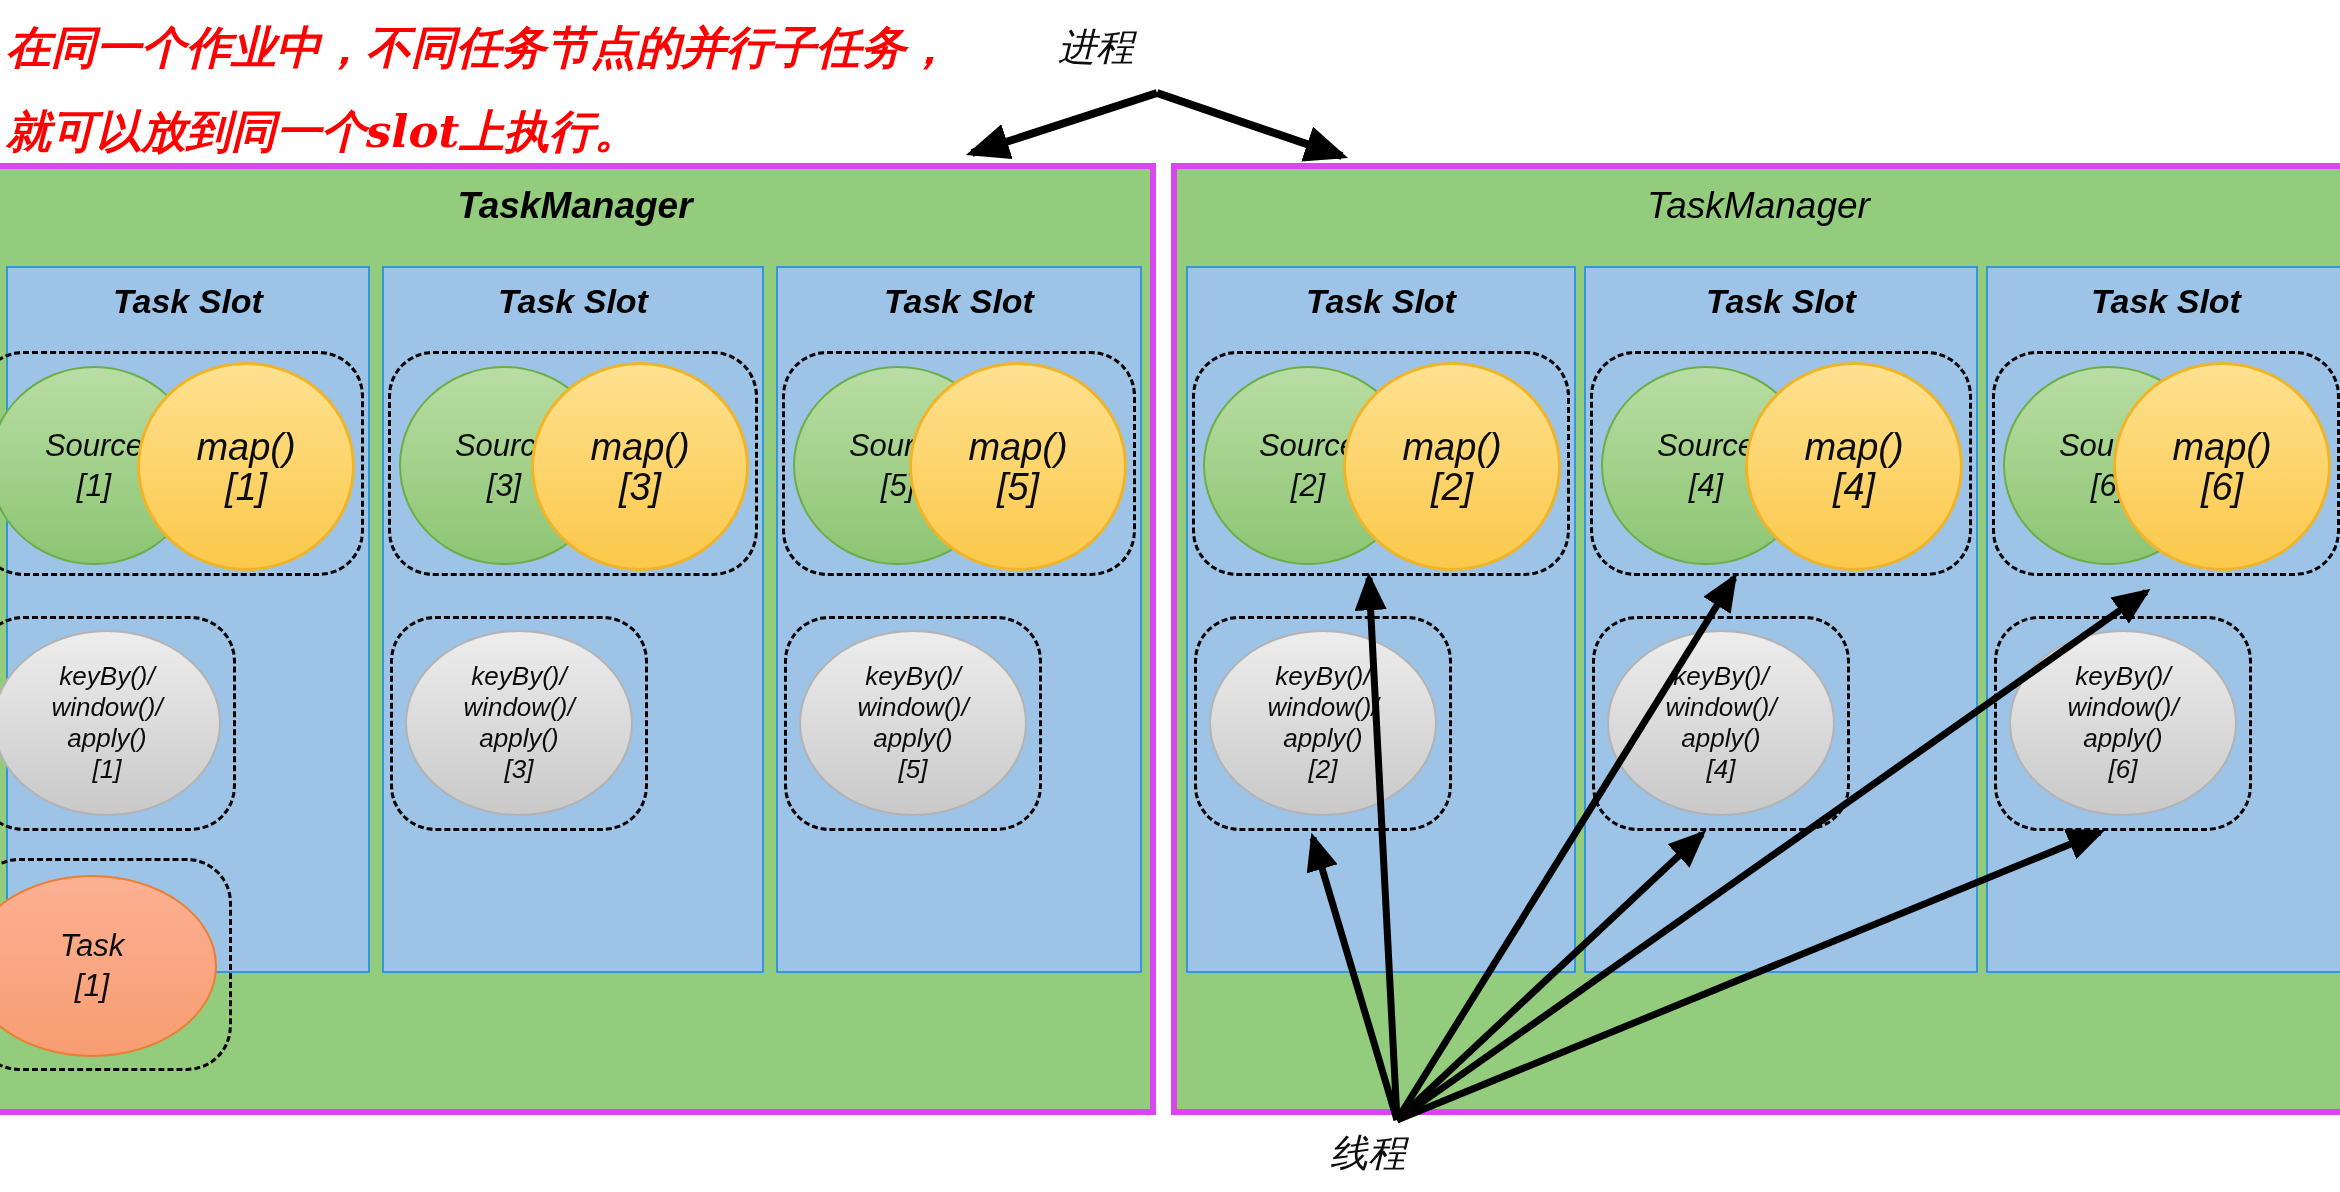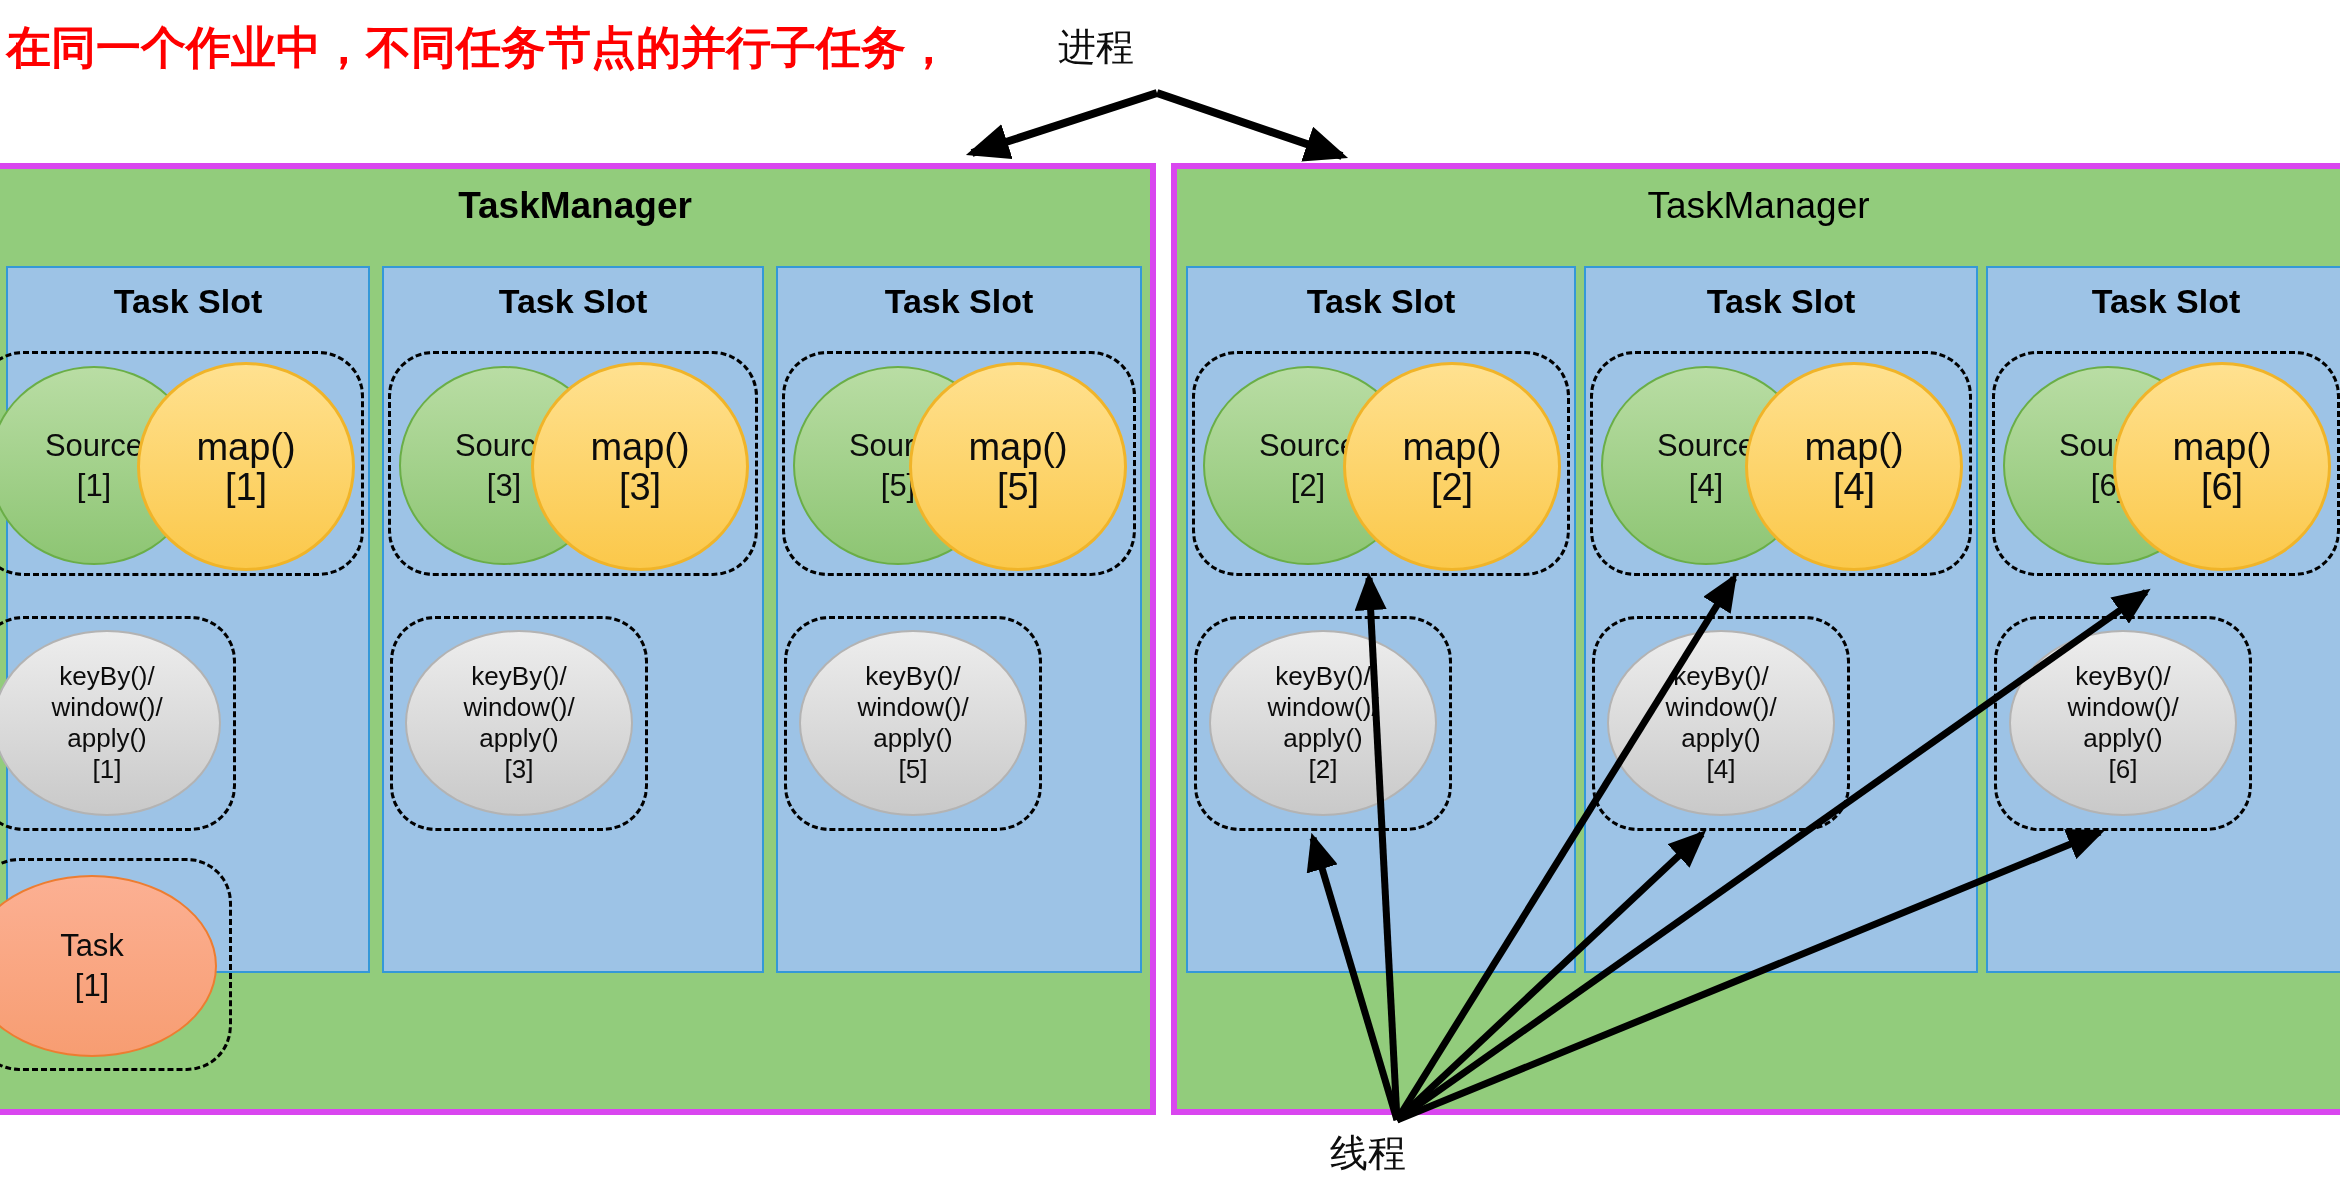--- a/index.html
+++ b/index.html
@@ -1,18 +1,18 @@
 <!DOCTYPE html>
 <html><head>
 <meta charset="utf-8">
 <style>
   html,body{margin:0;padding:0;background:#fff;}
   .canvas{
     position:relative;width:2340px;height:1192px;background:#fff;overflow:hidden;
-    font-family:"Liberation Sans",sans-serif;color:#111;
+    font-family:"Liberation Sans",sans-serif;color:#111;font-style:italic;
   }
   
   .note{position:absolute;top:6px;left:6px;color:#ff0000;
         font-family:"DejaVu Serif","Liberation Serif",serif;font-weight:bold;
         font-size:45px;line-height:84px;white-space:nowrap;}
   
   .proc-label{position:absolute;top:22px;left:1016px;width:160px;text-align:center;
               font-size:38px;color:#0d0d0d;}
   .thread-label{position:absolute;top:1128px;left:1330px;width:160px;
               font-size:38px;color:#0d0d0d;}
@@ -57,20 +57,21 @@
   .arrows{position:absolute;top:0;left:0;width:2340px;height:1192px;
           z-index:6;pointer-events:none;}
 </style>
 </head>
 <body>
 
 <div class="canvas">
 
   <div class="note">
     <div>在同一个作业中，不同任务节点的并行子任务，</div>
+    <div>就可以放到同一个slot上执行。</div>
   </div>
 
   <div class="proc-label">进程</div>
   <div class="thread-label">线程</div>
 
   <section class="tm tm-left">
     <div class="tm-title bold">TaskManager</div>
 
     <div class="slot first" style="left:6px;width:364px;">
       <div class="slot-title">Task Slot</div>

